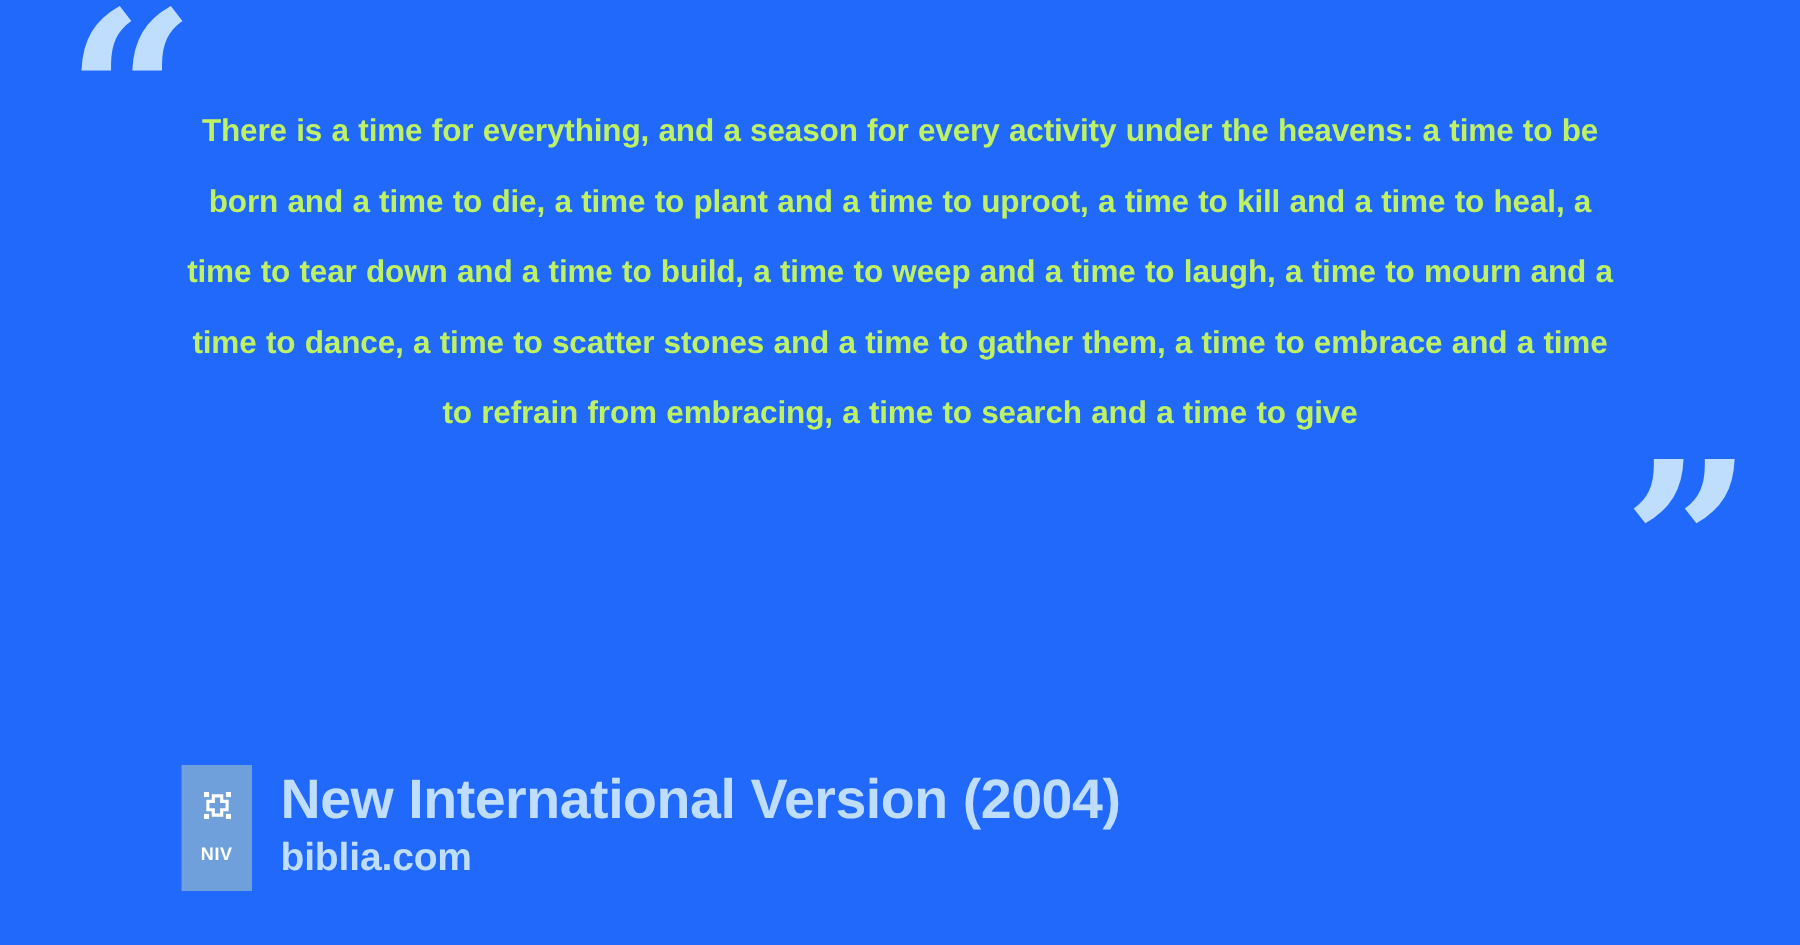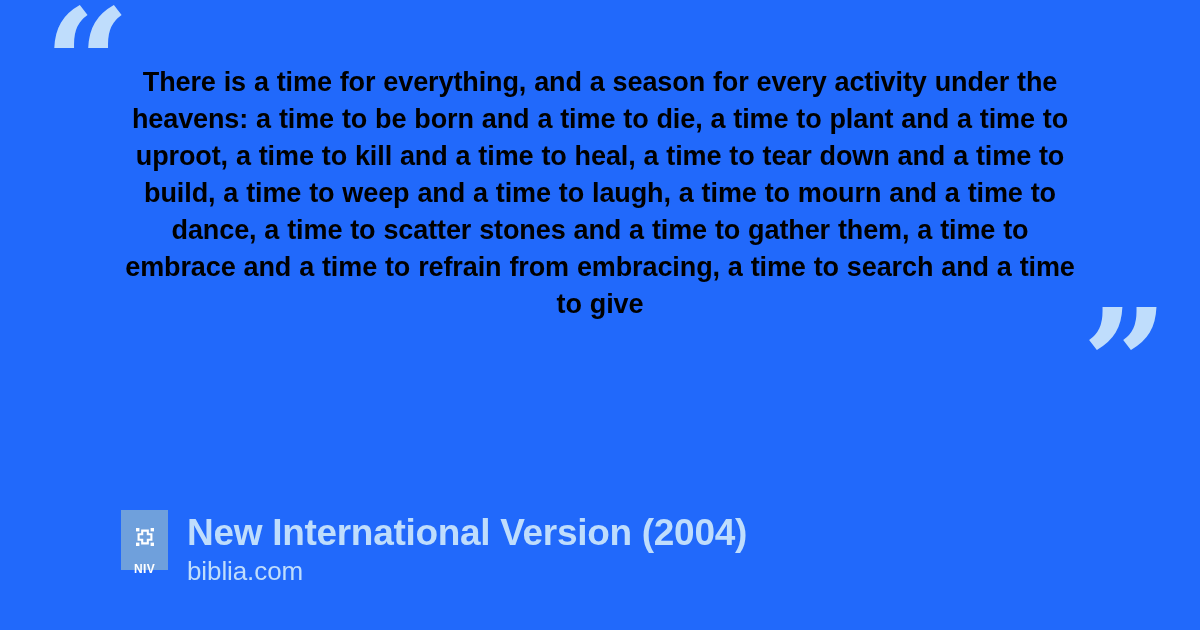--- a/index.html
+++ b/index.html
@@ -44,40 +44,40 @@
   
   #quote-block {
     position: absolute;
     left: 118px;
     top: 64px;
     width: 964px;
     text-align: center;
   }
   #quote-text {
     margin: 0;
-    color: #000000;
-    font-size: 27px;
+    color: #bef264;
+    font-size: 21px;
     font-weight: 700;
-    line-height: 37px;
+    line-height: 47px;
     letter-spacing: -0.1px;
     word-spacing: 0.5px;
   }
 
   
   #attribution {
     position: absolute;
     left: 121px;
     top: 510px;
     display: flex;
     align-items: flex-start;
   }
 
   #niv-badge {
     width: 47px;
-    height: 60px;
+    height: 84px;
     background: #6fa0dc;
     display: flex;
     flex-direction: column;
     align-items: center;
     justify-content: flex-start;
     flex: 0 0 auto;
     padding-top: 14px;
     box-sizing: border-box;
   }
   #niv-badge svg {
@@ -103,21 +103,21 @@
     color: #bfddfc;
     font-size: 37px;
     font-weight: 700;
     line-height: 44px;
     letter-spacing: -0.3px;
     white-space: nowrap;
   }
   #site-name {
     color: #bfddfc;
     font-size: 26px;
-    font-weight: 400;
+    font-weight: 700;
     line-height: 30px;
     letter-spacing: -0.1px;
     margin-top: 1px;
     white-space: nowrap;
   }
 </style>
 </head>
 <body>
 
 <div id="card">

